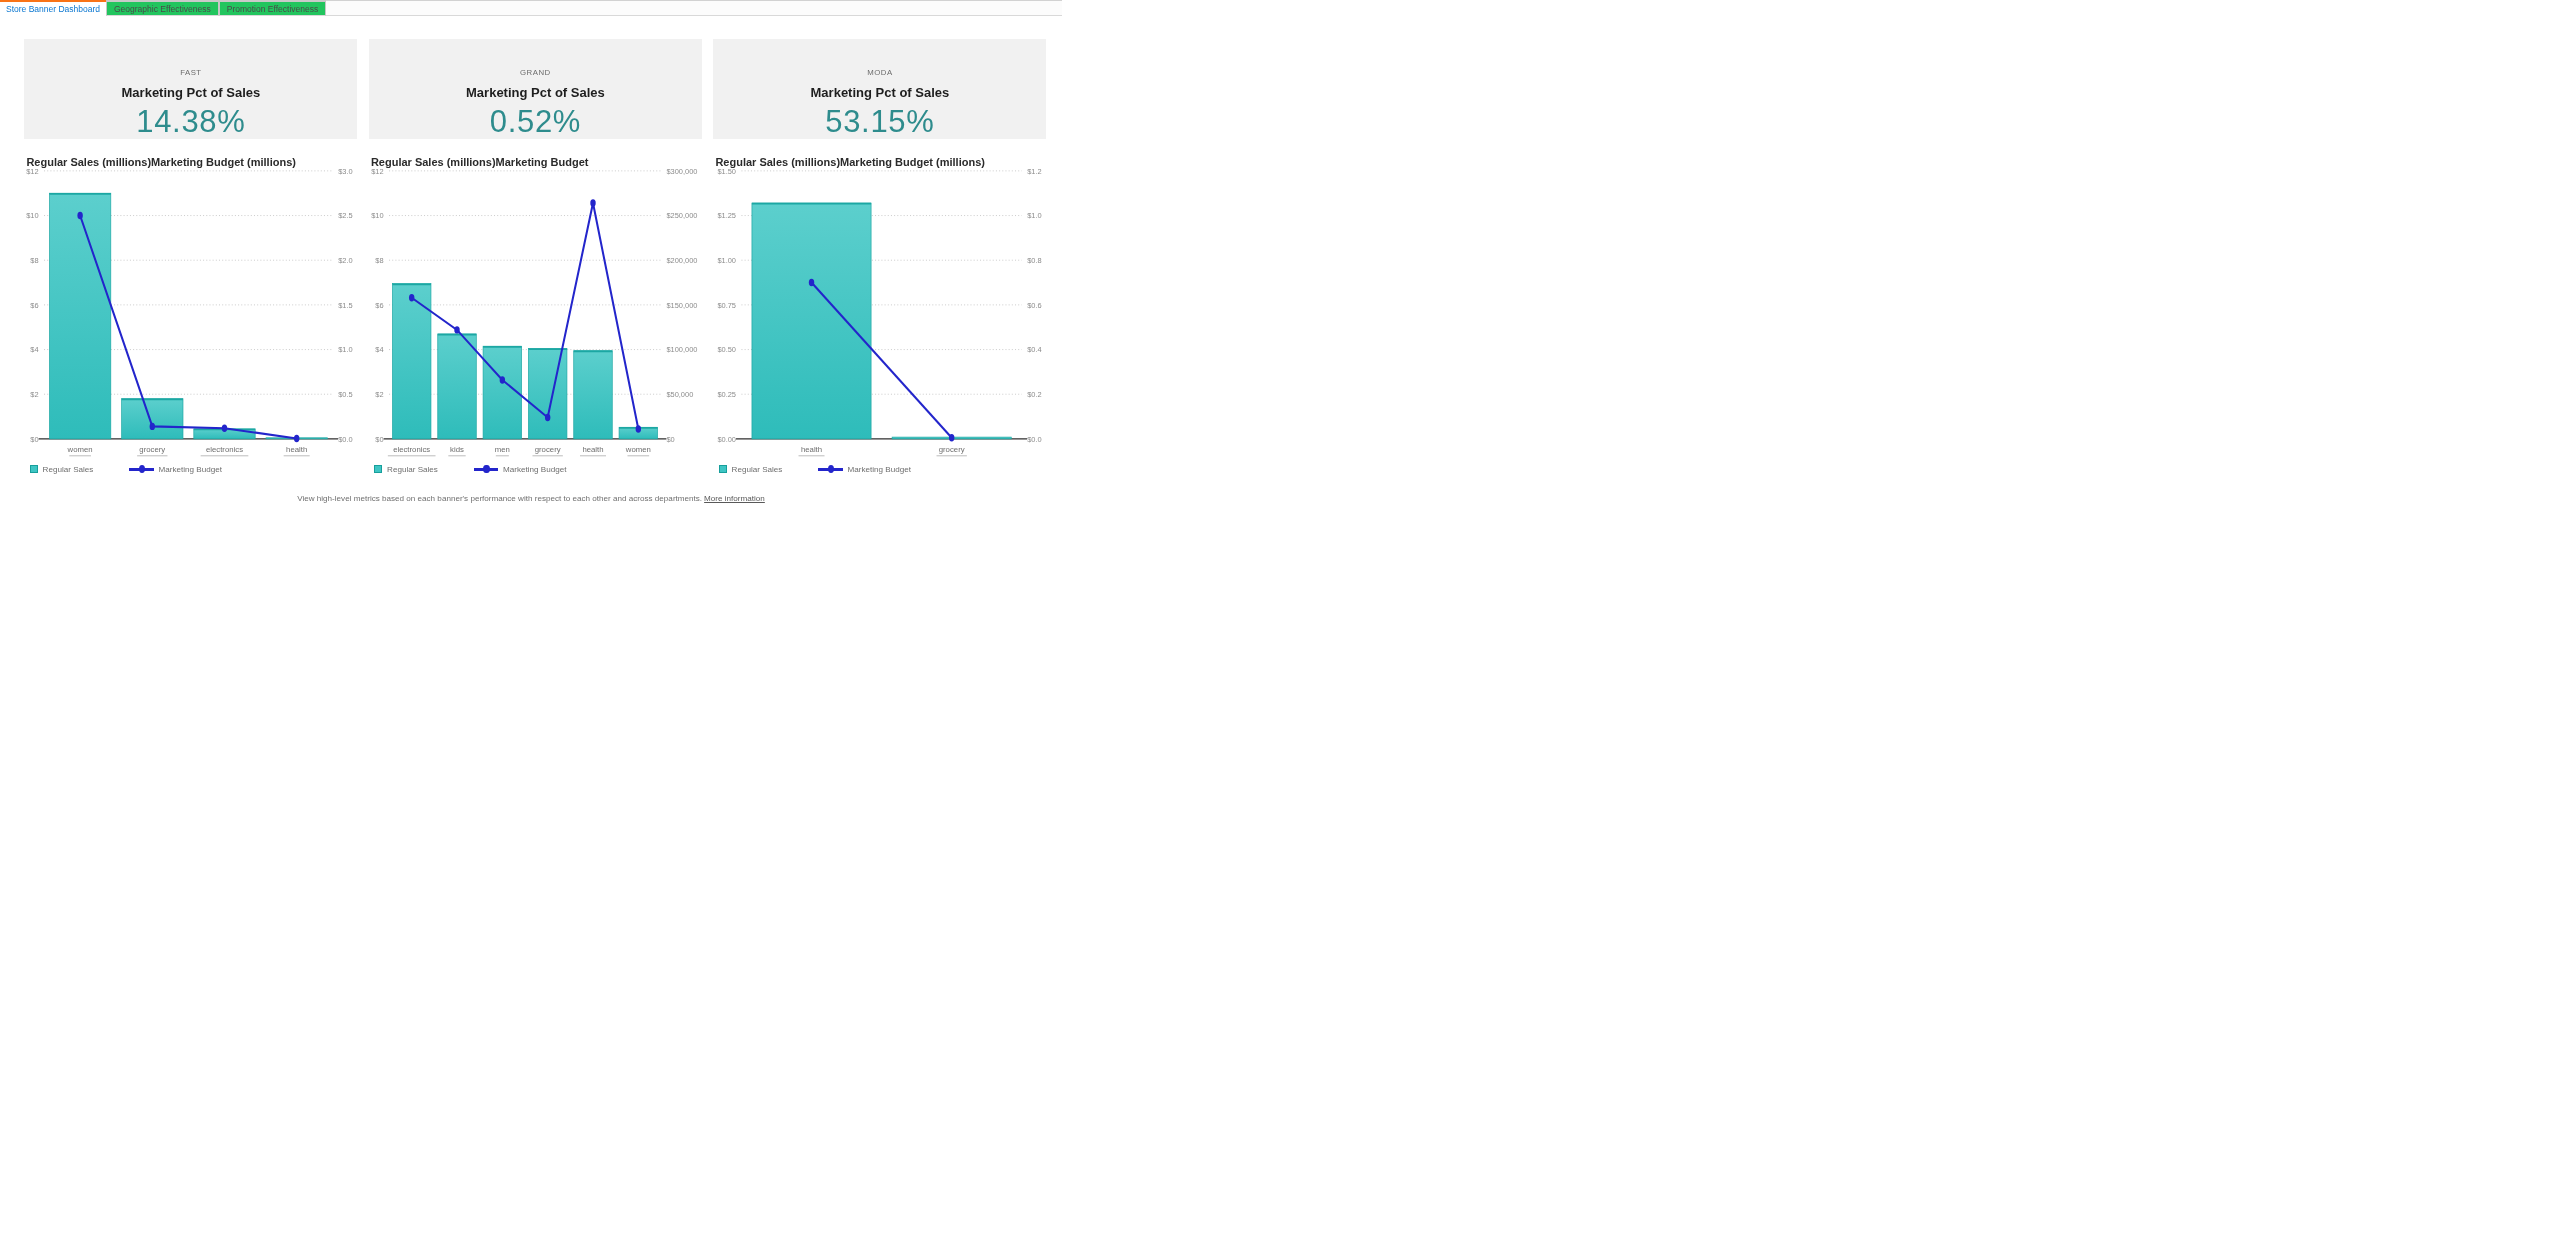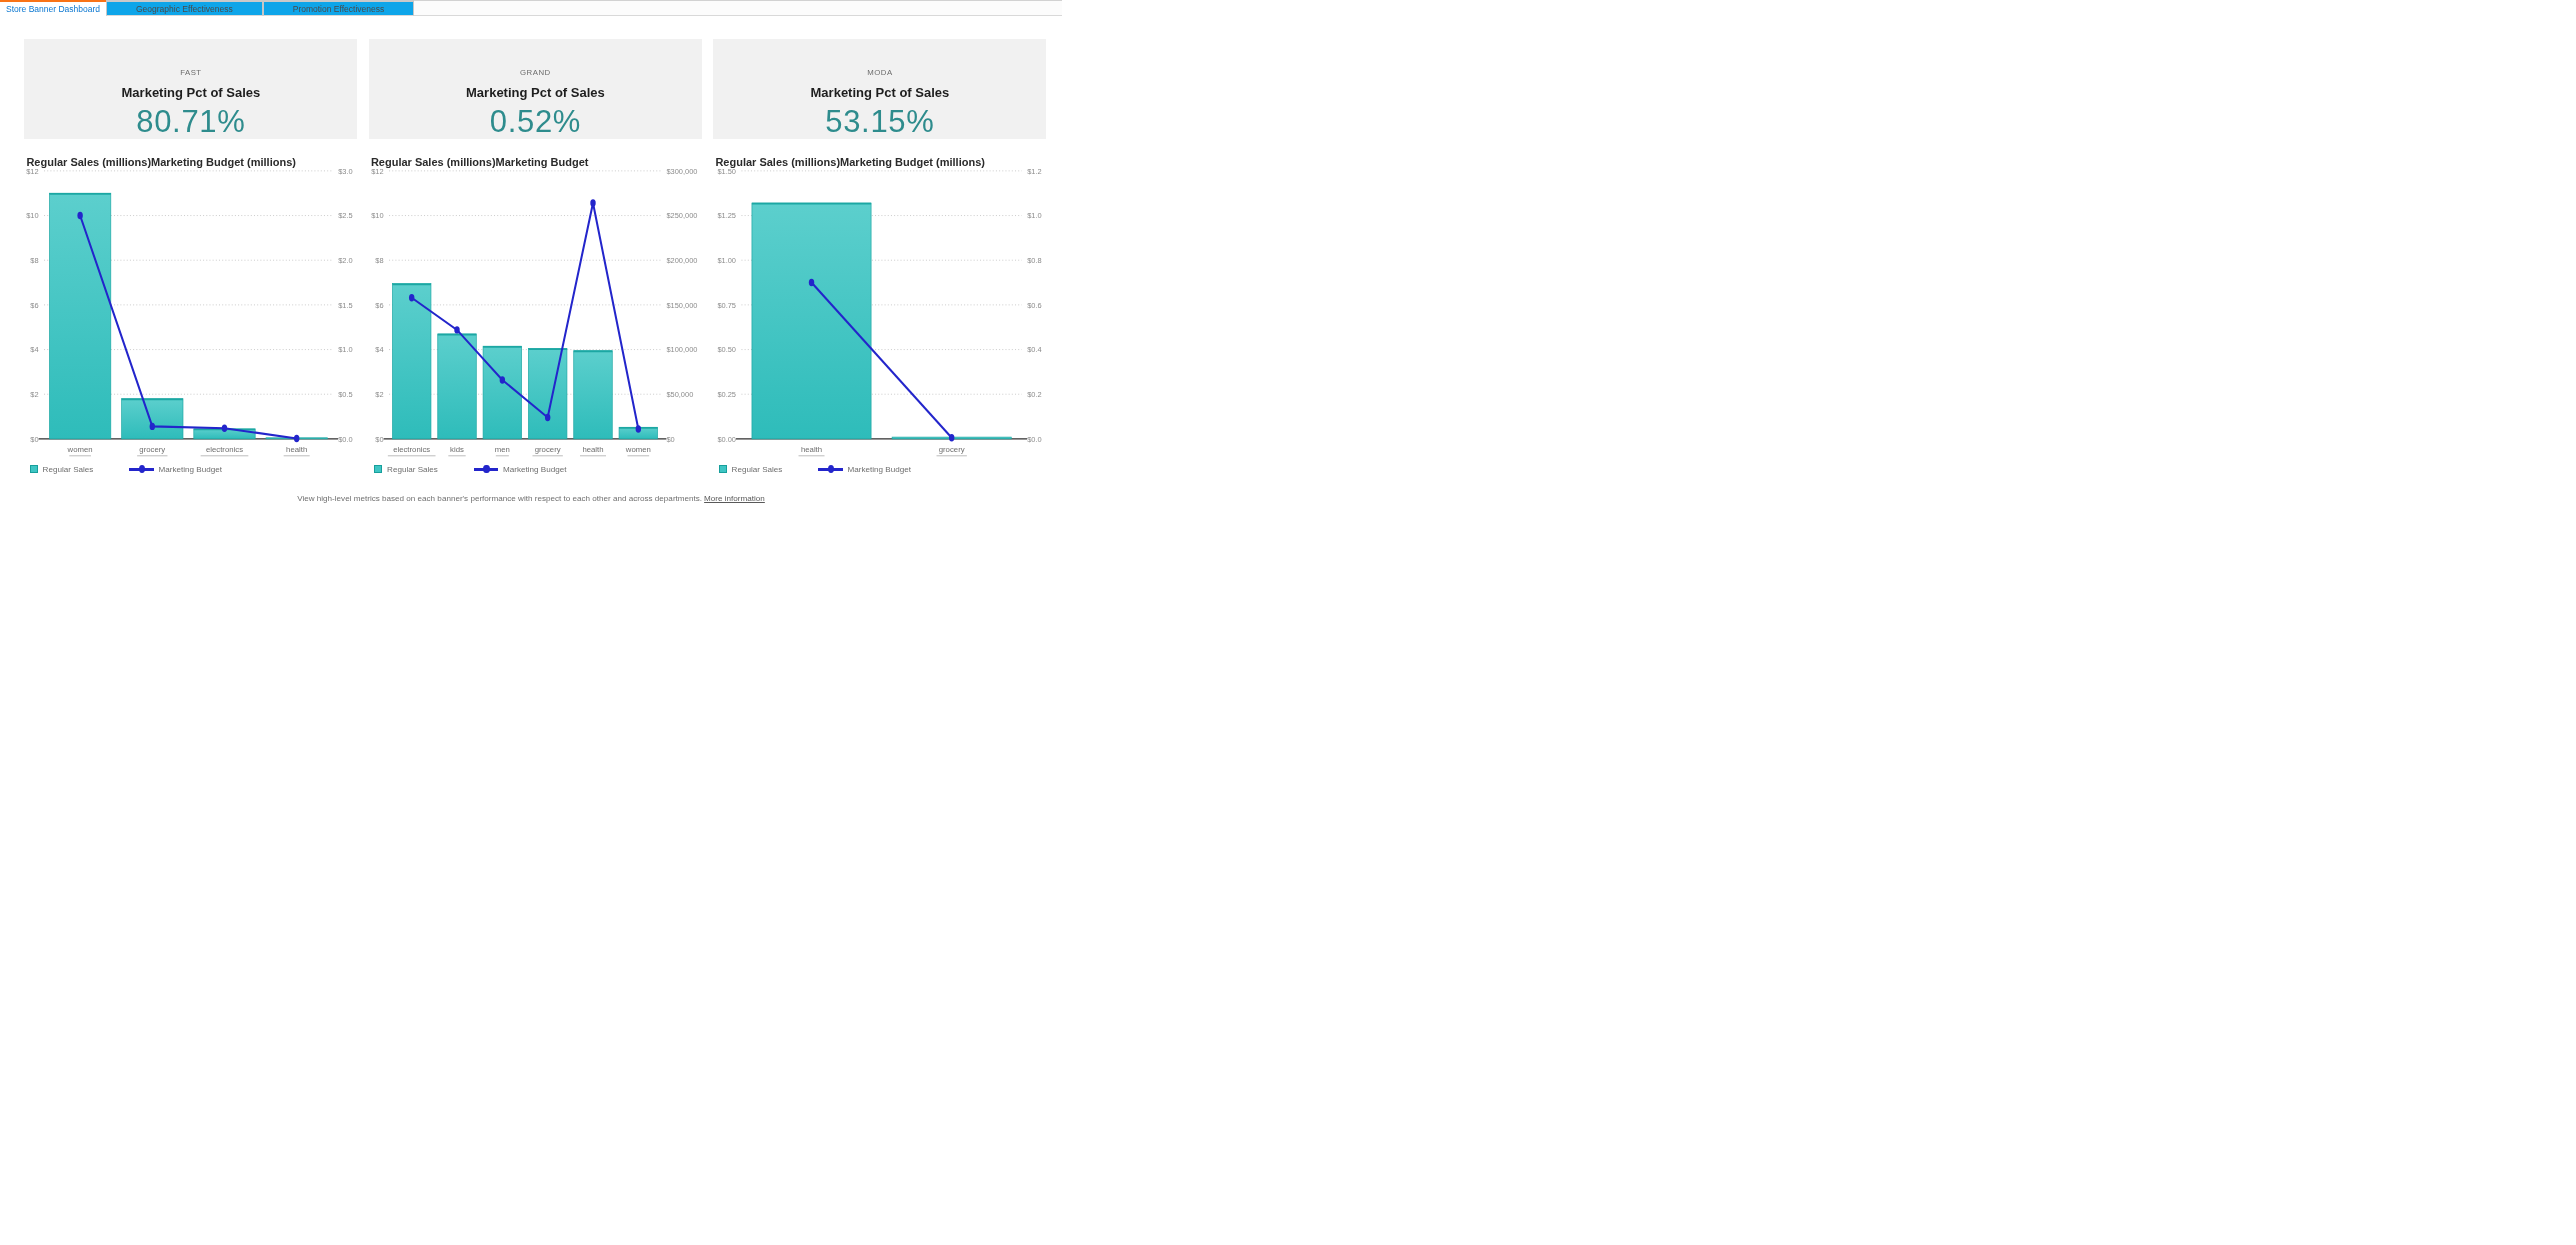--- a/index.html
+++ b/index.html
@@ -5,24 +5,24 @@
   * { box-sizing: border-box; margin: 0; padding: 0; }
   html, body { width: 1062px; height: 513px; overflow: hidden; background: #ffffff;
     font-family: "Liberation Sans", sans-serif; }
 
   
   .tabbar { display: flex; align-items: stretch; height: 16.3px; width: 100%; }
   .tab { display: flex; align-items: center; justify-content: center;
     font-size: 8.5px; cursor: pointer; white-space: nowrap; }
   .tab.active { width: 106px; background: #ffffff; color: #0b77d0;
     border-top: 2px solid #f97316; }
-  .tab.inactive { background: #0ea5e9; color: #4a4a4a;
+  .tab.inactive { background: #22c55e; color: #4a4a4a;
     border-top: 2px solid #c9c9c9; border-left: 0.7px solid #c6c6c6;
     border-right: 0.7px solid #c6c6c6; border-bottom: 0.7px solid #d9d9d9;
-    padding: 0 29px; }
+    padding: 0 7px; }
   .tab-filler { flex: 1; background: #fcfcfc; border-top: 1.4px solid #d2d2d2;
     border-bottom: 0.7px solid #d9d9d9; }
 
   
   .main { display: flex; gap: 11.5px; margin: 23px 14.2px 0 24.4px; }
   .panel { width: 333px; flex: 0 0 333px; }
 
   .kpi-box { height: 100px; background: #f1f1f1; text-align: center; padding-top: 29px; }
   .kpi-banner { font-size: 7.8px; color: #6b6b6b; letter-spacing: 0.5px; }
   .kpi-title { margin-top: 7.4px; font-size: 13px; font-weight: bold; color: #1e1e1e; }
@@ -54,21 +54,21 @@
   <div class="tab inactive">Promotion Effectiveness</div>
   <div class="tab-filler"></div>
 </nav>
 
 <main class="main">
 
   <section class="panel">
     <div class="kpi-box">
       <div class="kpi-banner">FAST</div>
       <div class="kpi-title">Marketing Pct of Sales</div>
-      <div class="kpi-value">80.71%</div>
+      <div class="kpi-value">14.38%</div>
     </div>
     <div class="axis-titles">
       <span>Regular Sales (millions)</span>
       <span>Marketing Budget (millions)</span>
     </div>
     <svg class="chart" width="333" height="294" viewBox="0 0 492 434">
         <defs>
           <linearGradient id="g0" x1="0" y1="0" x2="0" y2="1">
             <stop offset="0" stop-color="#5ccfcd"></stop>
             <stop offset="1" stop-color="#2ebcba"></stop>

